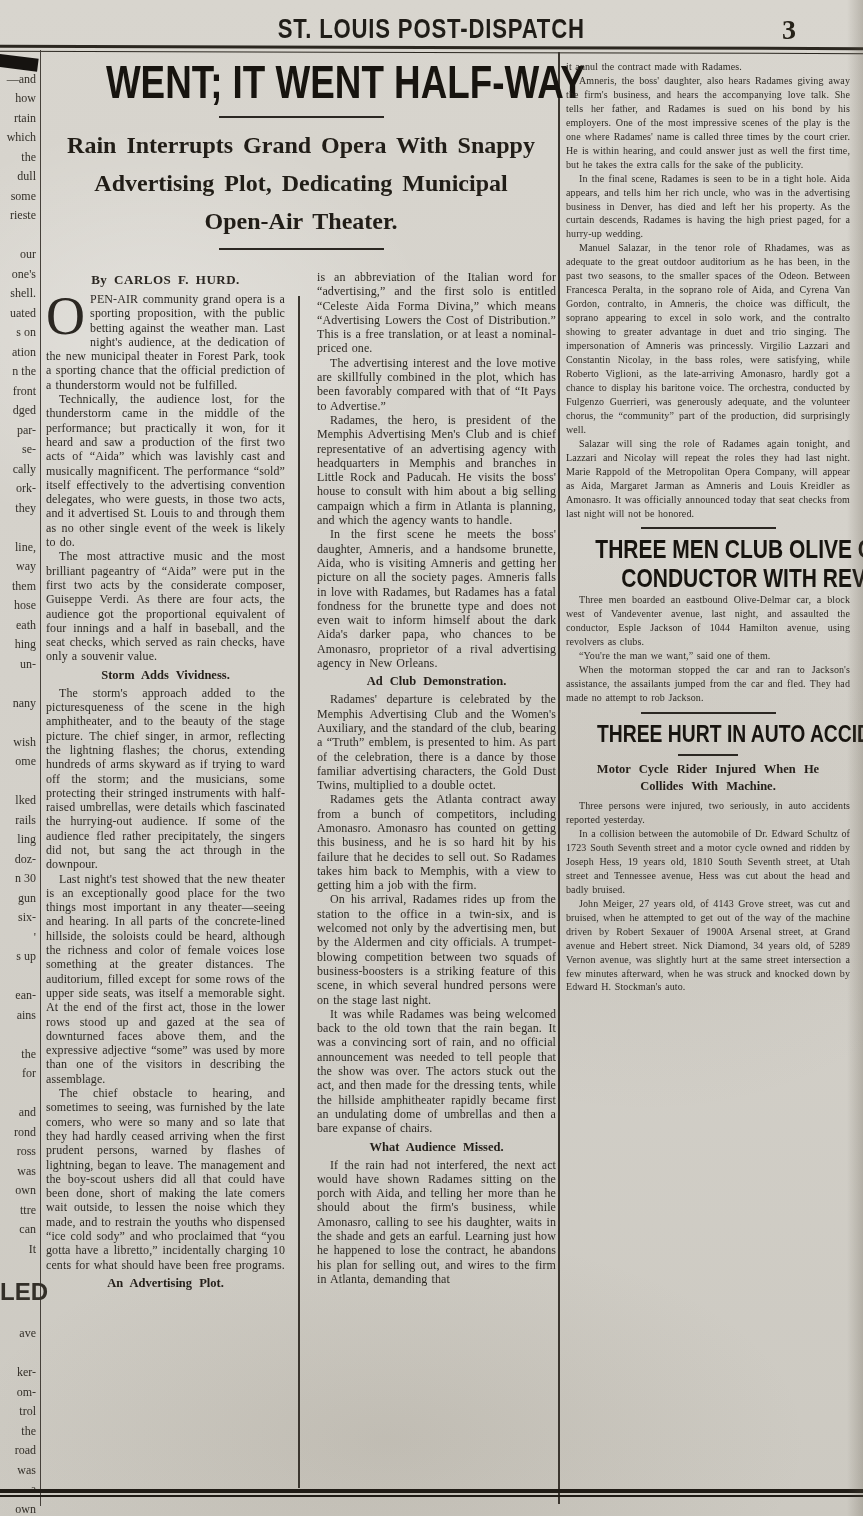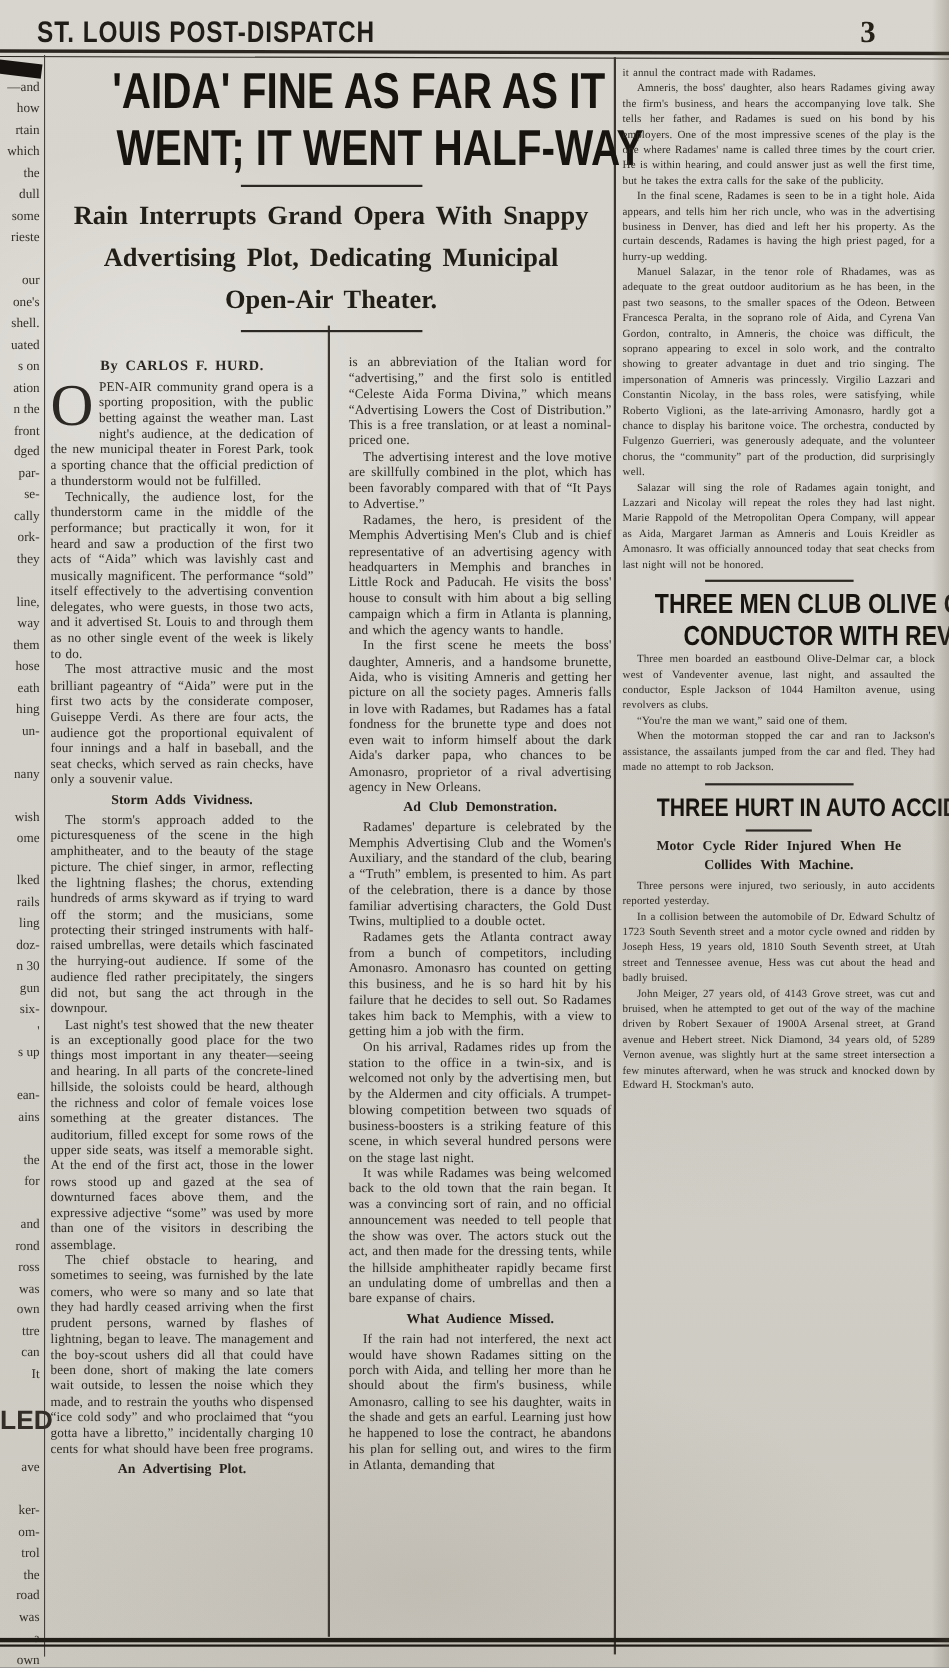--- a/index.html
+++ b/index.html
@@ -11,21 +11,21 @@
       radial-gradient(ellipse 600px 300px at 45% 95%, rgba(118,108,90,.14), rgba(118,108,90,0) 70%),
       linear-gradient(180deg,#d8d5ce 0%,#d3d0c9 55%,#ccc9c1 100%);
     color:#2b2722;
     font-family:"Liberation Serif","DejaVu Serif",serif;
   }
   .page::after{ 
     content:"";position:absolute;top:0;right:0;width:16px;height:100%;
     background:linear-gradient(90deg,rgba(90,82,68,0),rgba(90,82,68,.25));pointer-events:none;
   }
   
-  .masthead{position:absolute;top:14px;left:0;width:100%;}
+  .masthead{position:absolute;top:14px;left:0;width:100%;text-align:center;}
   .masthead-inner{display:inline-block;transform:scaleX(.82);transform-origin:center;
     font-family:"Liberation Sans","DejaVu Sans",sans-serif;font-weight:bold;font-size:27px;
     letter-spacing:1px;color:#201d18;}
   .page-number{position:absolute;top:14px;left:782px;font-size:28px;font-weight:bold;color:#262219;}
   .header-rule{position:absolute;top:46px;left:0;width:100%;height:10px;}
   .header-rule .r1{height:3px;background:#2b2720;transform:rotate(.15deg);}
   .header-rule .r2{height:1px;background:#2b2720;margin-top:3px;transform:rotate(.15deg);}
   .corner-blot{position:absolute;top:56px;left:-6px;width:44px;height:13px;background:#161310;transform:rotate(7deg);}
   
   .vrule{position:absolute;width:1px;background:#45403a;}
@@ -172,21 +172,20 @@
 the
 ard</div>
     
     
     
     
   </div>
 
   <div class="main">
     <div class="headline">
-      <span class="line"><span class="hl-scale">'AIDA' FINE AS FAR AS IT</span></span>
       <span class="line"><span class="hl-scale">WENT; IT WENT HALF-WAY</span></span>
     </div>
     <div class="short-rule"></div>
     <div class="subhead">Rain Interrupts Grand Opera With Snappy
 Advertising Plot, Dedicating Municipal
 Open-Air Theater.</div>
     <div class="short-rule"></div>
 
     <div class="cols">
       <div class="col col-1">

